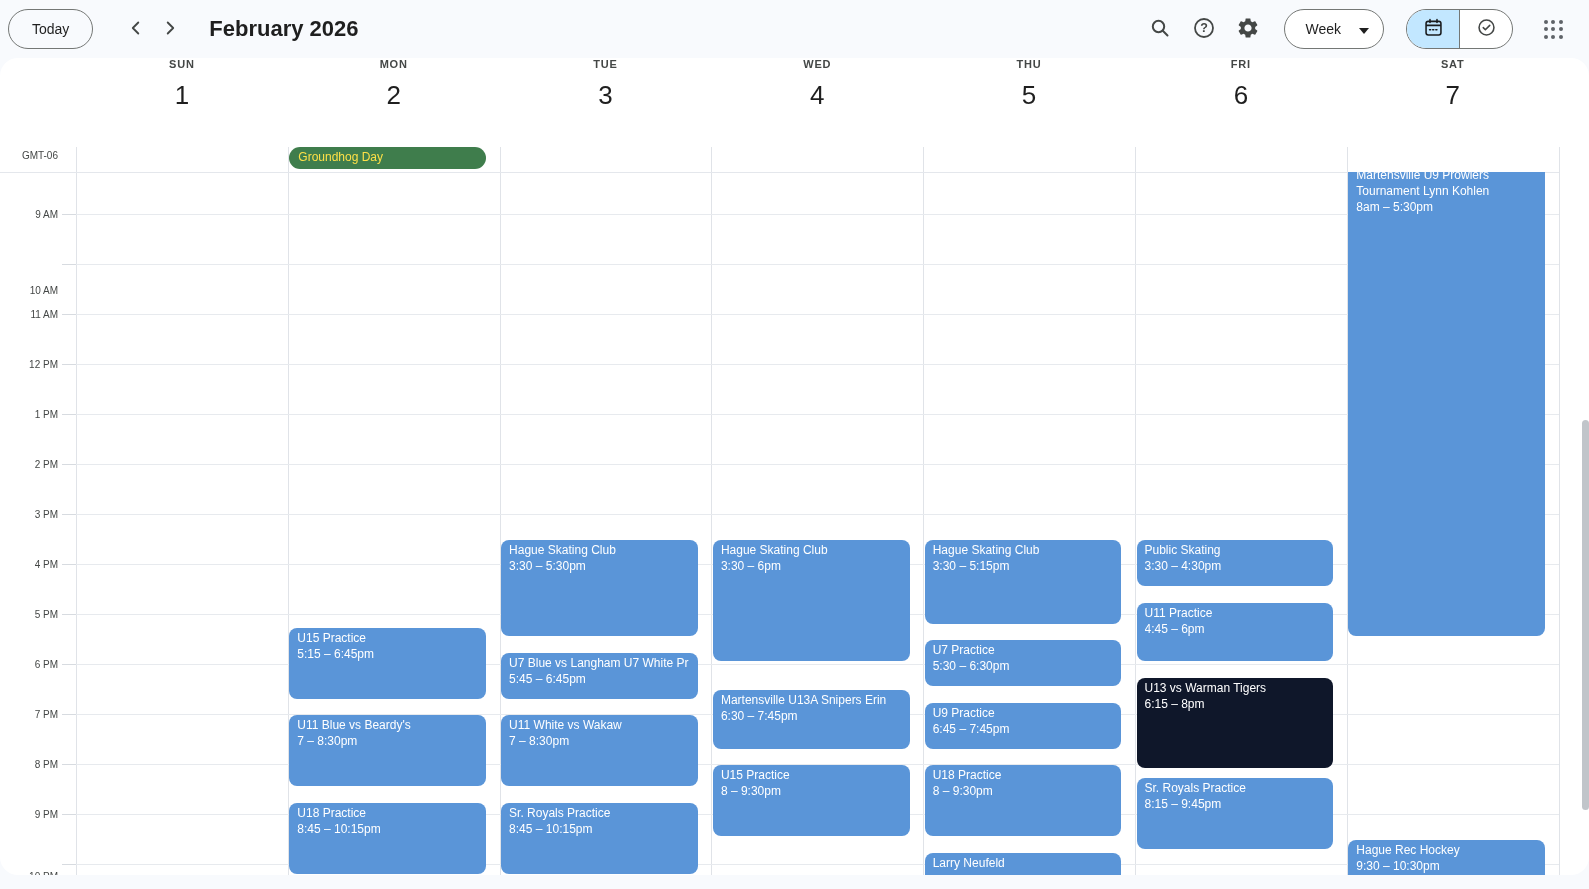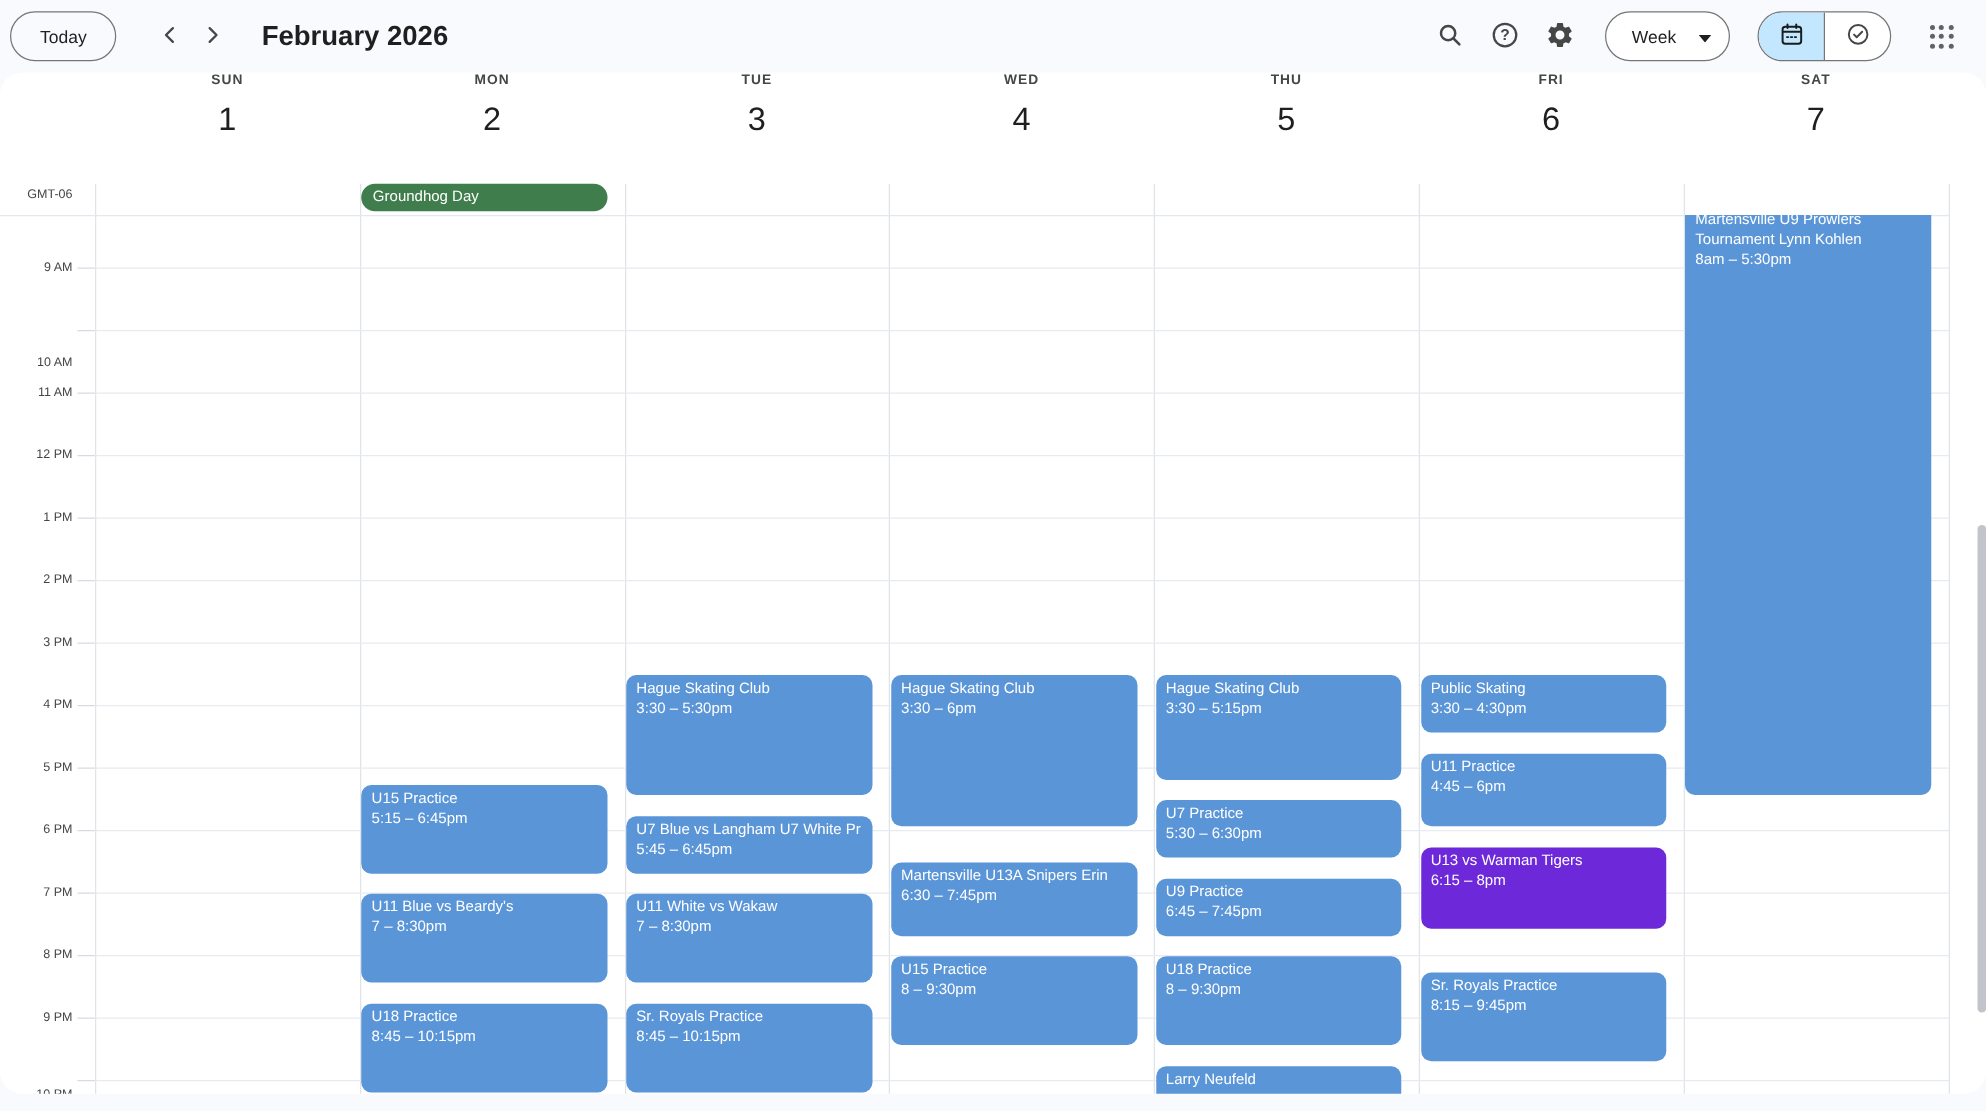--- a/index.html
+++ b/index.html
@@ -41,21 +41,21 @@
   .day-header { position:absolute; top:58px; height:88px; text-align:center; cursor:pointer; }
   .dow { font-size:11px; letter-spacing:.8px; color:#444746; font-weight:700; }
   .dom { font-size:26px; color:#1f1f1f; font-weight:400; margin-top:10px; }
 
   .tz-label { position:absolute; left:8px; top:150px; width:50px; text-align:right;
               font-size:10px; color:#444746; }
 
   .vline { position:absolute; width:1px; background:#e0e3e8; top:147px; height:728px; }
   .allday-sep { position:absolute; left:0; top:172px; width:1559px; height:1px; background:#e4e7ec; }
 
-  .allday-chip { position:absolute; height:21.5px; border-radius:11px; color:#ffffff; font-size:12px;
+  .allday-chip { position:absolute; height:21.5px; border-radius:11px; color:#fde047; font-size:12px;
                  font-weight:500; line-height:21.5px; padding-left:9px; overflow:hidden;
                  white-space:nowrap; cursor:pointer; }
 
   .grid-clip { position:absolute; left:0; top:172px; width:1582px; height:703px; overflow:hidden; }
   .hline { position:absolute; left:76px; width:1483px; height:1px; background:#e7eaee; }
   .htick { position:absolute; left:62px; width:14px; height:1px; background:#d7dbe0; }
   .hlabel { position:absolute; left:0; width:58px; text-align:right; font-size:10px;
             color:#444746; transform:translateY(-50%); }
 
   .event { position:absolute; background:#5a95d8; border-radius:8px; color:#fff; overflow:hidden;
@@ -319,28 +319,32 @@
         <div class="ev-title">Larry Neufeld</div>
       </div>
       <div class="event" style="left: 1136.5px; width: 196.8px; top: 368px; height: 46px; background: rgb(90, 149, 216);">
         <div class="ev-title">Public Skating</div>
         <div class="ev-time">3:30 – 4:30pm</div>
       </div>
       <div class="event" style="left: 1136.5px; width: 196.8px; top: 430.5px; height: 58.5px; background: rgb(90, 149, 216);">
         <div class="ev-title">U11 Practice</div>
         <div class="ev-time">4:45 – 6pm</div>
       </div>
-      <div class="event" style="left: 1136.5px; width: 196.8px; top: 505.5px; height: 65px; background: #6d28d9;">
+      <div class="event" style="left: 1136.5px; width: 196.8px; top: 505.5px; height: 90px; background: #0f172a;">
         <div class="ev-title">U13 vs Warman Tigers</div>
         <div class="ev-time">6:15 – 8pm</div>
       </div>
       <div class="event" style="left: 1136.5px; width: 196.8px; top: 605.5px; height: 71px; background: rgb(90, 149, 216);">
         <div class="ev-title">Sr. Royals Practice</div>
         <div class="ev-time">8:15 – 9:45pm</div>
       </div>
       <div class="event wrap" style="left: 1348.3px; width: 196.8px; top: -7px; height: 471px; background: rgb(90, 149, 216);">
         <div class="ev-title">Martensville U9 Prowlers Tournament Lynn Kohlen</div>
         <div class="ev-time">8am – 5:30pm</div>
       </div>
+      <div class="event" style="left: 1348.3px; width: 196.8px; top: 668px; height: 46px; background: rgb(90, 149, 216);">
+        <div class="ev-title">Hague Rec Hockey</div>
+        <div class="ev-time">9:30 – 10:30pm</div>
+      </div>
     </div>
 
   <div class="scroll-thumb" style="top:420px; height:390px;"></div>
 </div>
 
 </body></html>

